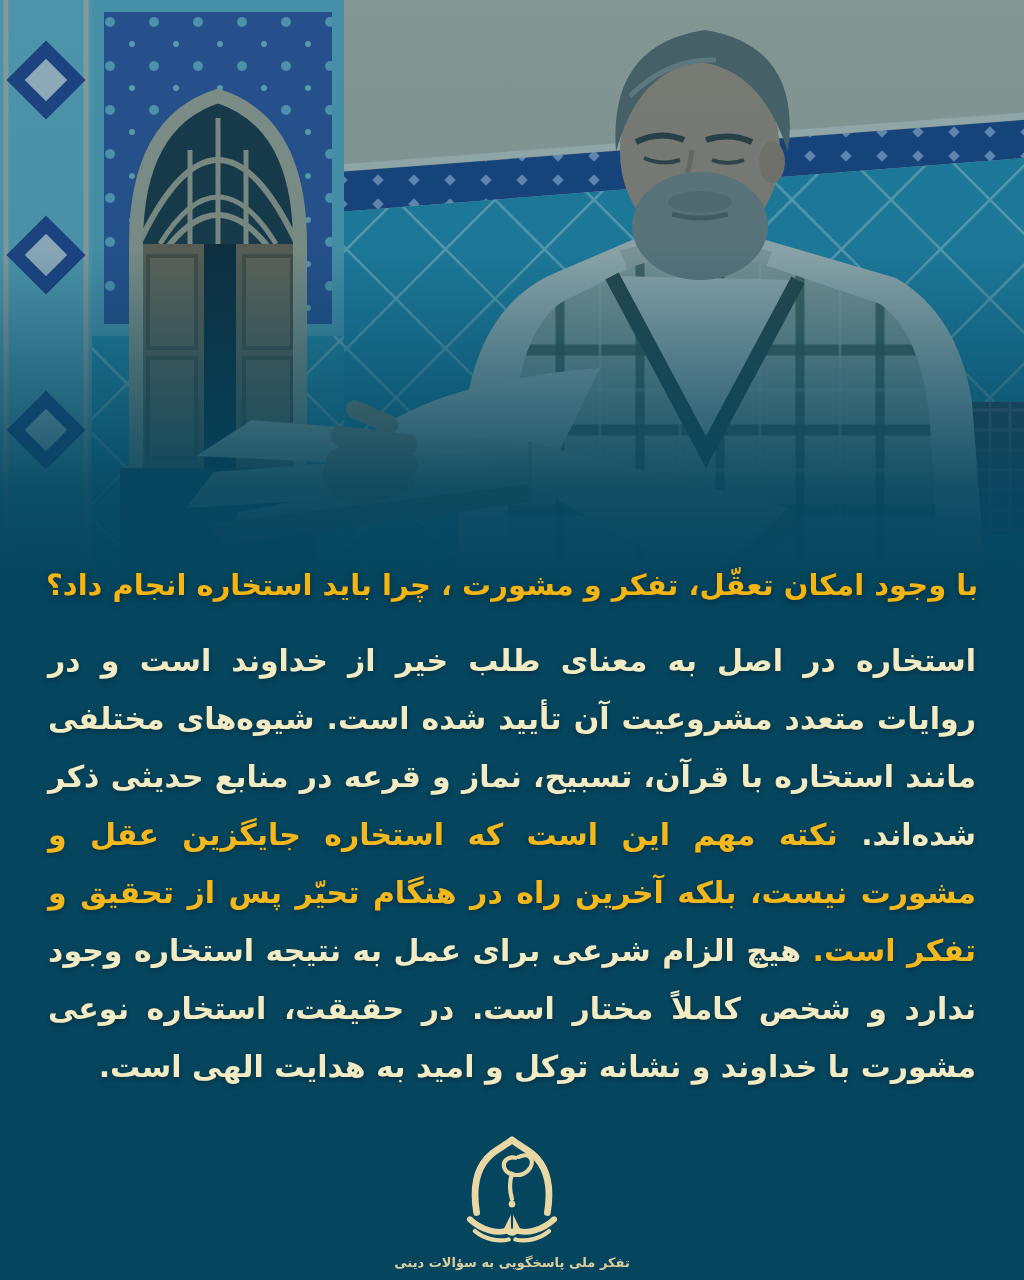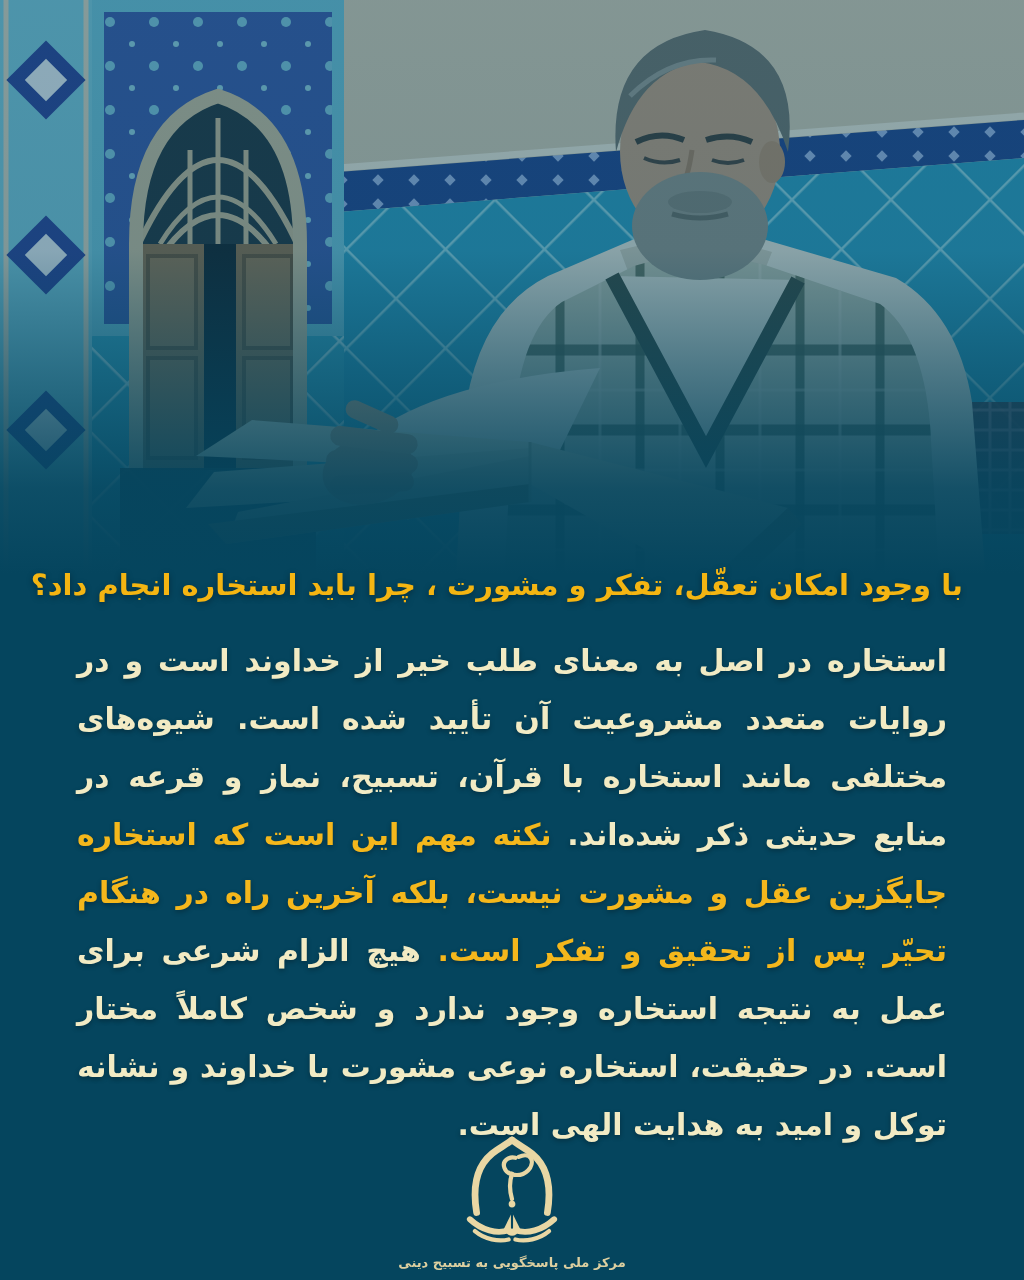--- a/index.html
+++ b/index.html
@@ -17,21 +17,21 @@
       rgba(5,69,94,0.14) 0%,
       rgba(5,69,94,0.18) 38%,
       rgba(5,69,94,0.55) 56%,
       rgba(5,69,94,0.90) 74%,
       rgba(5,69,94,1.00) 87%);
     pointer-events:none;
   }
   
   .content{
     position:absolute;top:562px;right:0;left:0;
-    padding:0 61px;direction:rtl;z-index:3;
+    padding:0 32px;direction:rtl;z-index:3;
   }
   .headline{
     margin:0 0 24px 0;
     font-size:29px;font-weight:bold;line-height:1.6;
     color:#f4b512;text-align:center;white-space:nowrap;
     text-shadow:0 2px 6px rgba(0,0,0,0.35);
   }
   .body{
     margin:16px;font-size:30px;font-weight:bold;line-height:1.93;
     color:#f2ebc4;text-align:justify;text-justify:inter-word;
@@ -223,16 +223,16 @@
           <path d="M70 46 C66 58 67 66 70 76" stroke-width="5"></path>
         </g>
       </g>
       <circle cx="70" cy="82" r="4" fill="#e9d7a4"></circle>
 
       <g>
         <path d="M70 92 L60 112 C66 122 74 122 80 112 Z" fill="#e9d7a4"></path>
         <path d="M70 92 L70 111" stroke="#05455e" stroke-width="2.5"></path>
       </g>
     </svg>
-    <div class="caption">مرکز ملی پاسخگویی به تسبیح دینی</div>
+    <div class="caption">تفکر ملی پاسخگویی به سؤالات دینی</div>
   </div>
 
 </div>
 
 </body></html>

